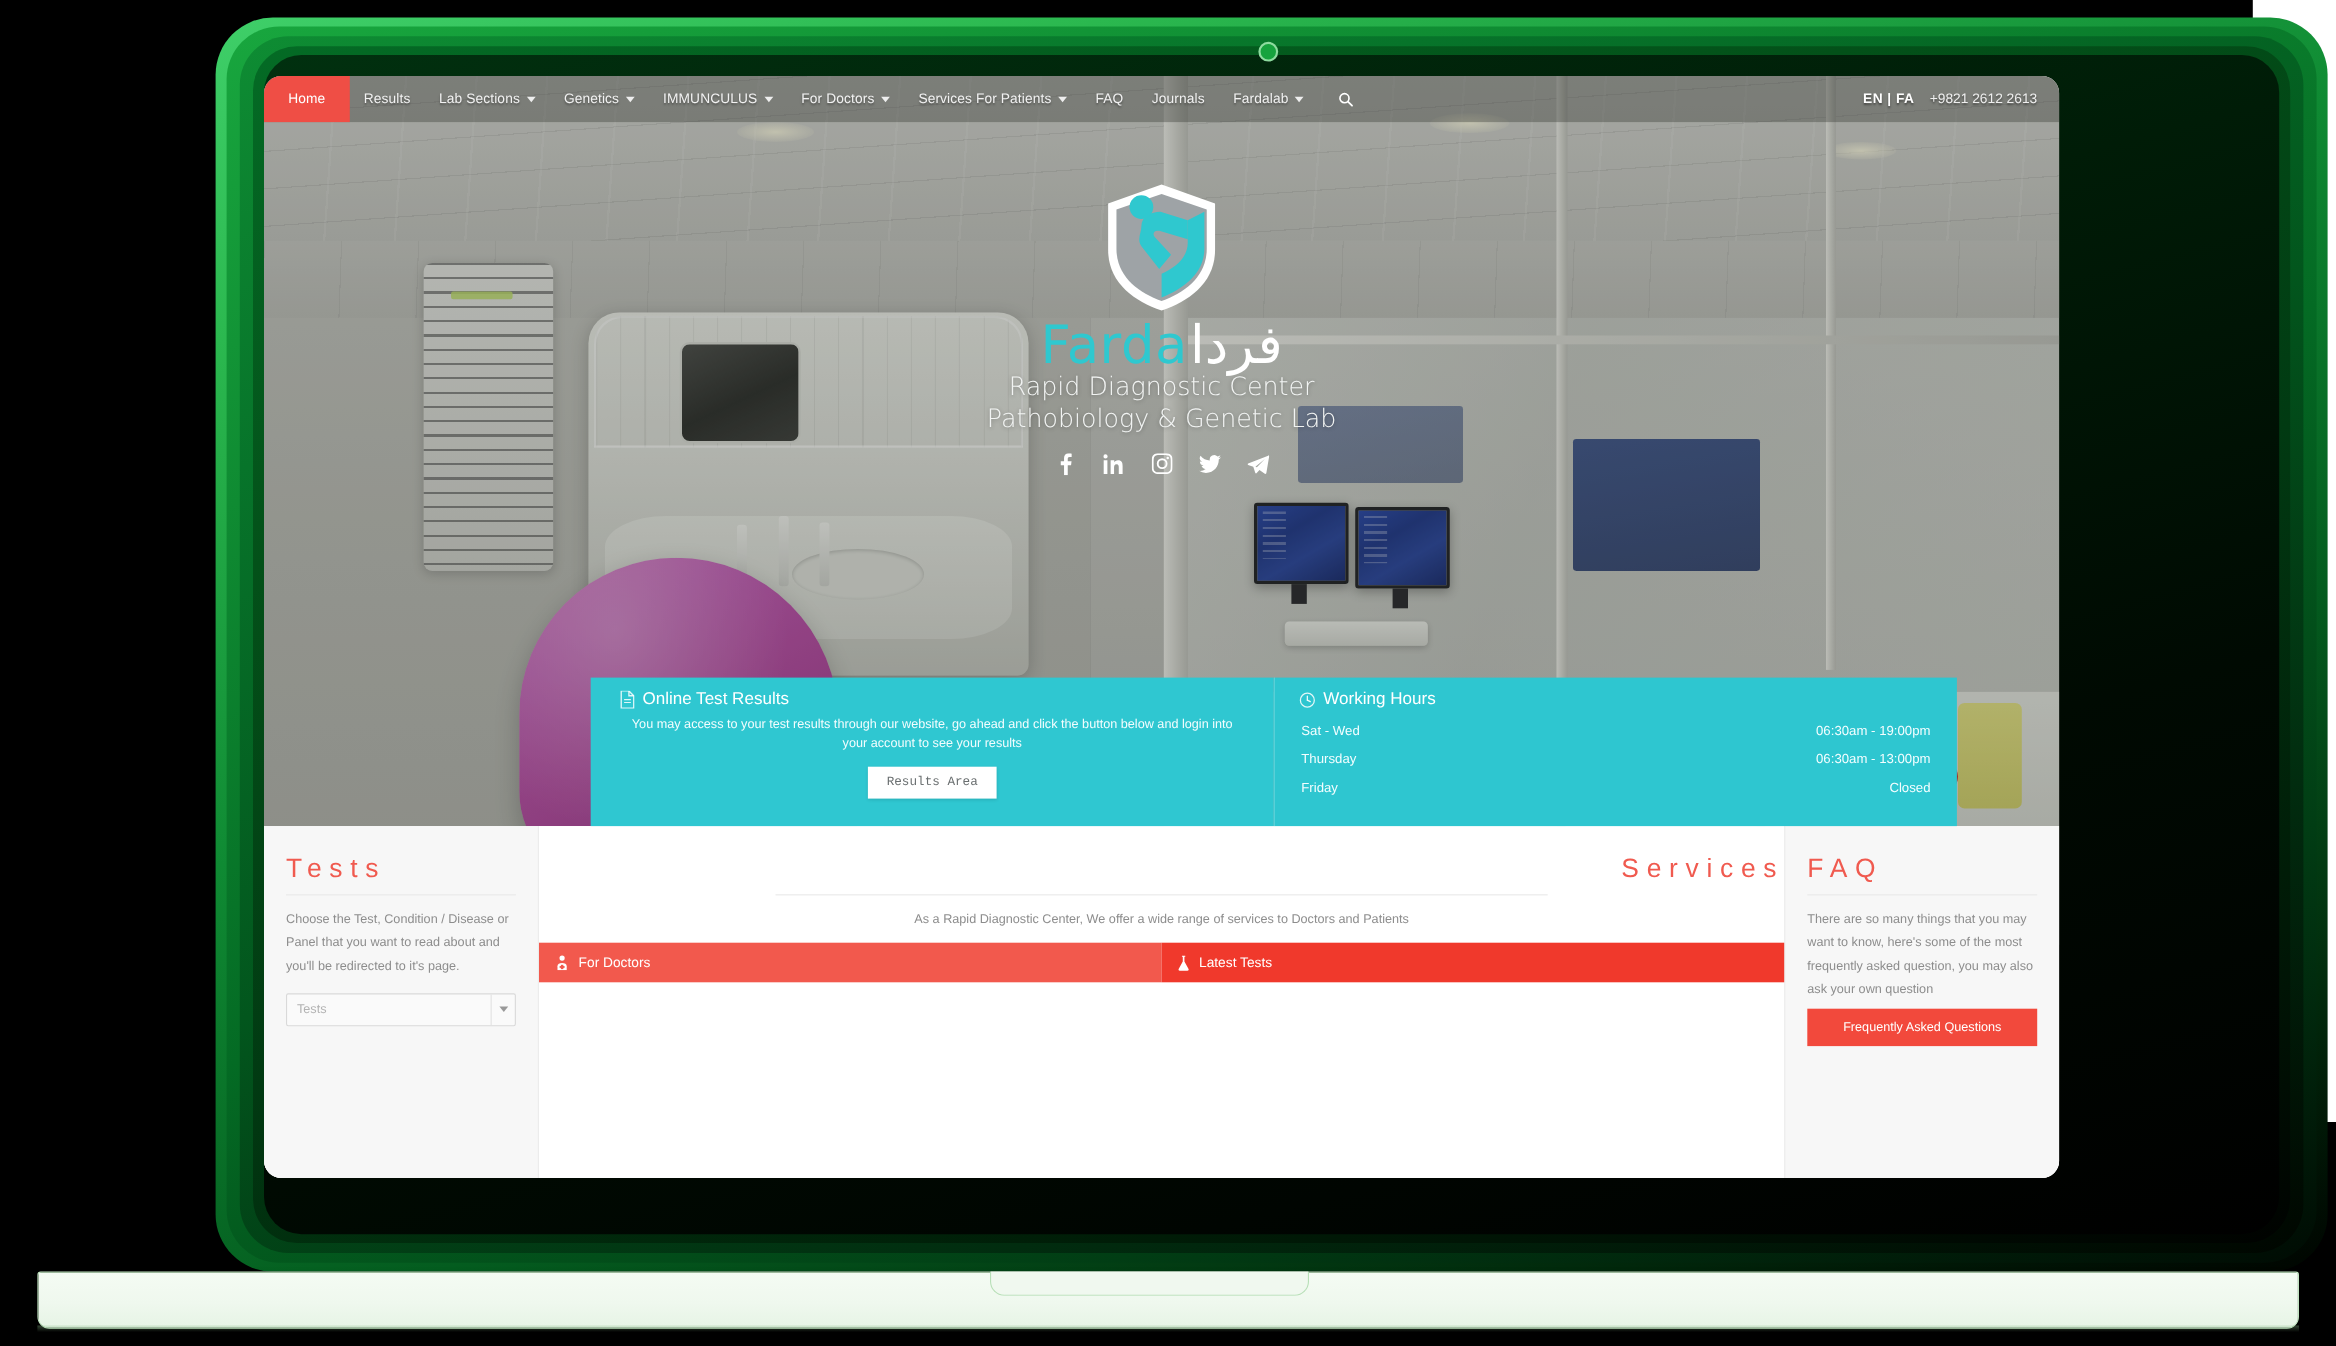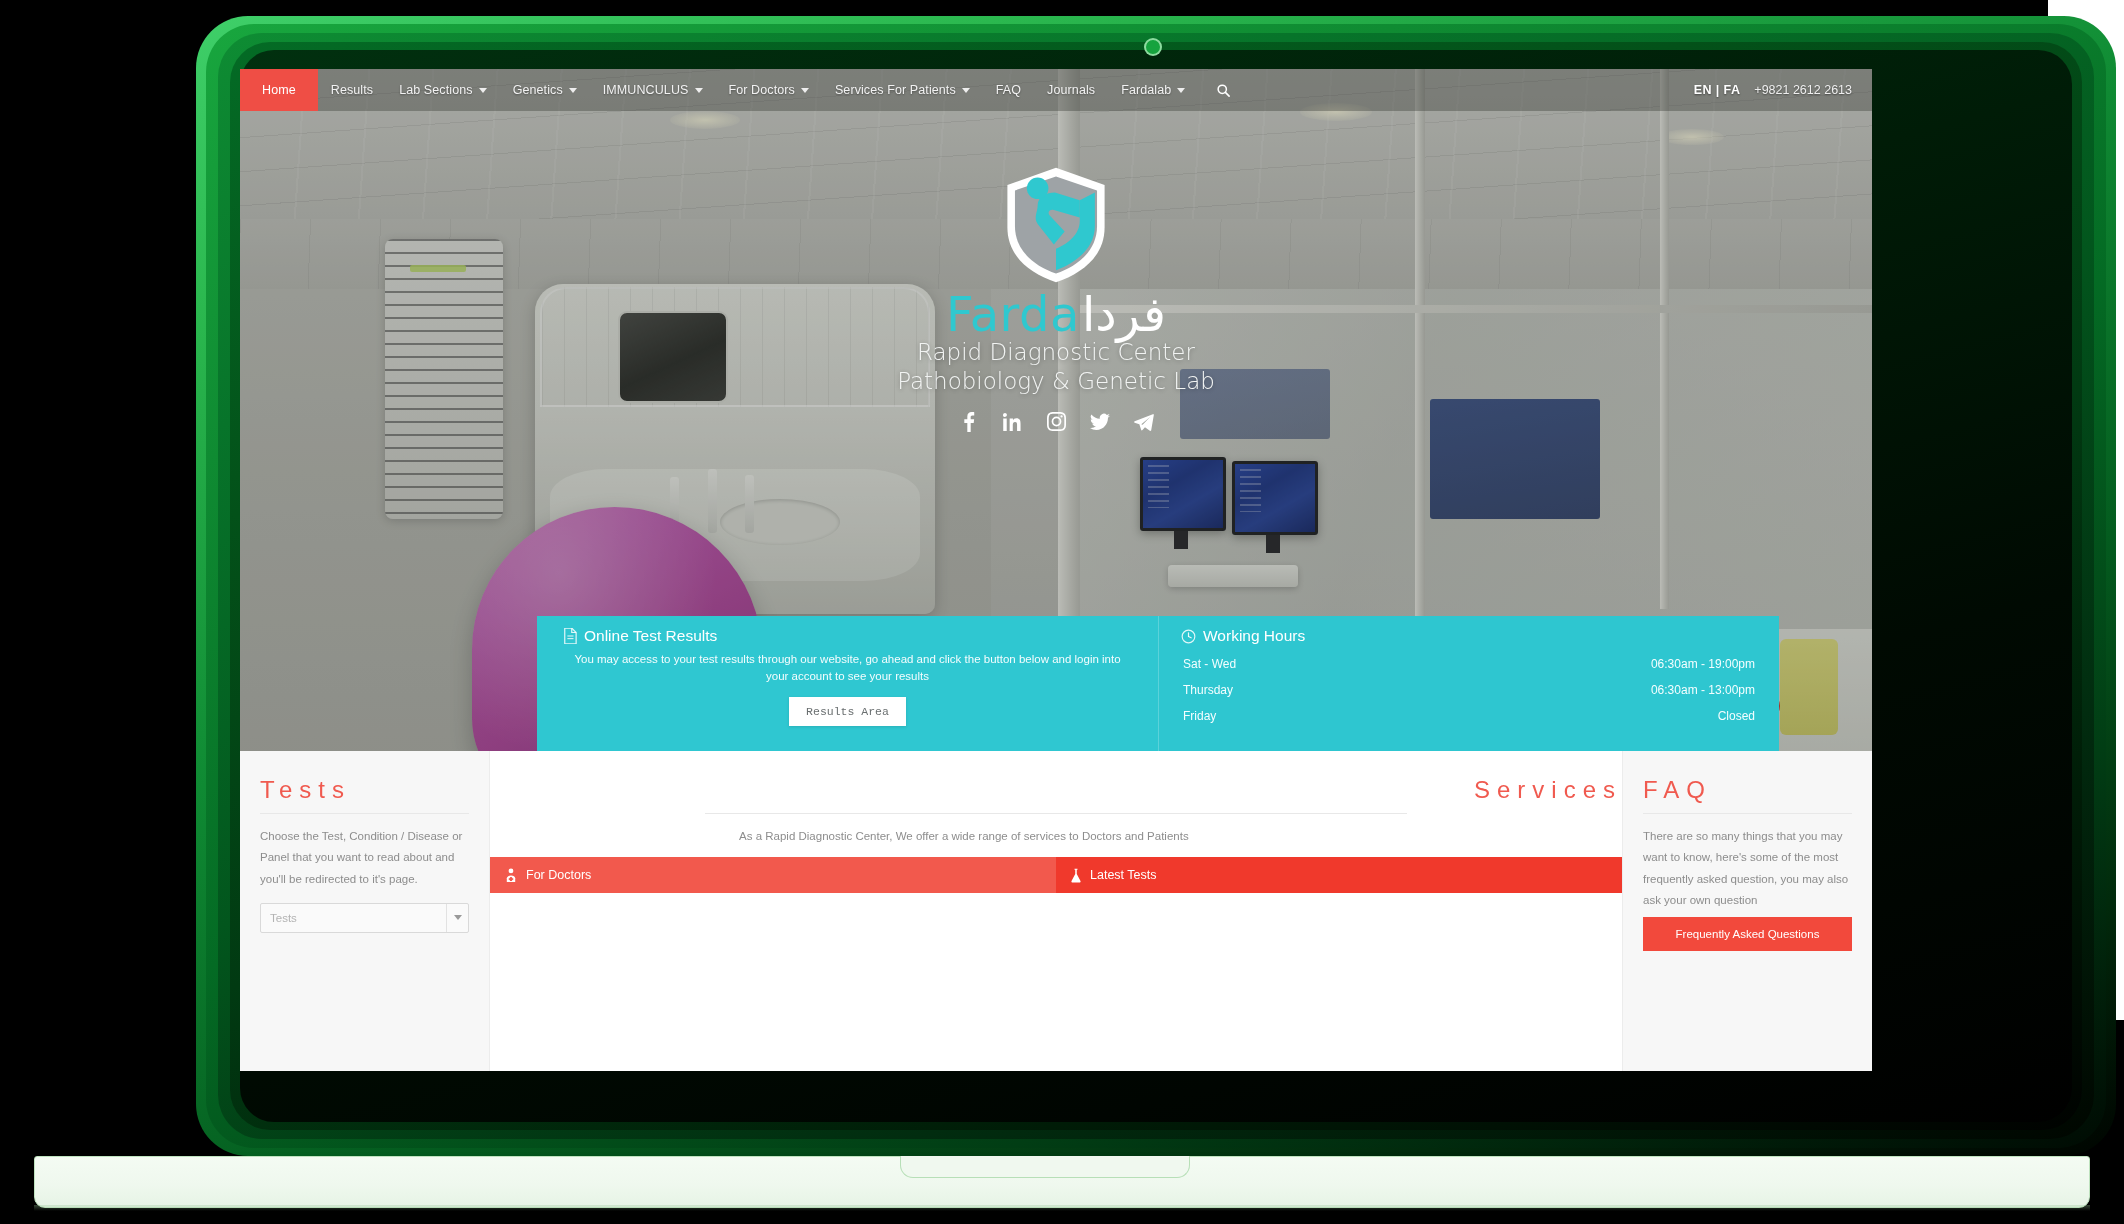--- a/index.html
+++ b/index.html
@@ -37,21 +37,21 @@
   }
 
   #camera {
     position:absolute; left:948px; top:22px; width:18px; height:18px; border-radius:50%;
     border:2px solid rgba(215,255,220,.62); background:#16a33e;
   }
 
   
   #screen {
     position:absolute; left:0px; top:53px; width:1632px; height:1002px;
-    overflow:hidden; background:#404040;
+    overflow:hidden; background:#404040;border-radius:16px;
   }
 
   
   .photo { position:absolute; inset:0; overflow:hidden; }
   .p-wallL { position:absolute; left:0; top:0; width:46%; height:100%;
              background:linear-gradient(180deg,#c9cac4 0%,#b9bab3 40%,#a9aaa3 100%); }
   .p-wallR { position:absolute; left:46%; top:0; width:54%; height:100%;
              background:linear-gradient(180deg,#cfd0cb 0%,#bdbeb8 48%,#a8a9a3 100%); }
   
   .p-ceiling { position:absolute; left:0; top:0; width:100%; height:150px;
@@ -205,21 +205,21 @@
                  padding:25px 20px 0; }
   #panel-services { flex:1; background:#ffffff; padding:25px 0 0; }
   #panel-faq { width:250px; background:#f7f7f7; border-left:1px solid #ececec;
                padding:25px 20px 0; }
   .sec-title { color:#f05a4f; font-size:24px; font-weight:400; letter-spacing:7px;
                padding-bottom:9px; }
   #panel-services .sec-title { text-align:right; }
   .sec-rule { height:1px; background:#e8e8e8; margin-bottom:12px; }
   #panel-services .sec-rule { width:62%; margin:0 auto 12px; }
   .sec-body { font-size:11.5px; line-height:1.85; color:#8d8d8d; }
-  #panel-services .sec-body { text-align:left; width:56%; margin:0 auto; }
+  #panel-services .sec-body { text-align:center; width:56%; margin:0 auto; }
 
   #tests-select { margin-top:13px; width:100%; height:30px; position:relative;
                   background:#fafafa; border:1px solid #d9d9d9; border-radius:2px;
                   display:flex; align-items:center; cursor:pointer; }
   #tests-select-text { font-size:11.5px; color:#b3b3b3; padding-left:9px; }
   #tests-select-arrow { position:absolute; right:0; top:0; width:22px; height:100%;
                         border-left:1px solid #e2e2e2; display:flex;
                         align-items:center; justify-content:center; }
   #tests-select-arrow i { border-left:4px solid transparent; border-right:4px solid transparent;
                           border-top:5px solid #999; display:block; }

